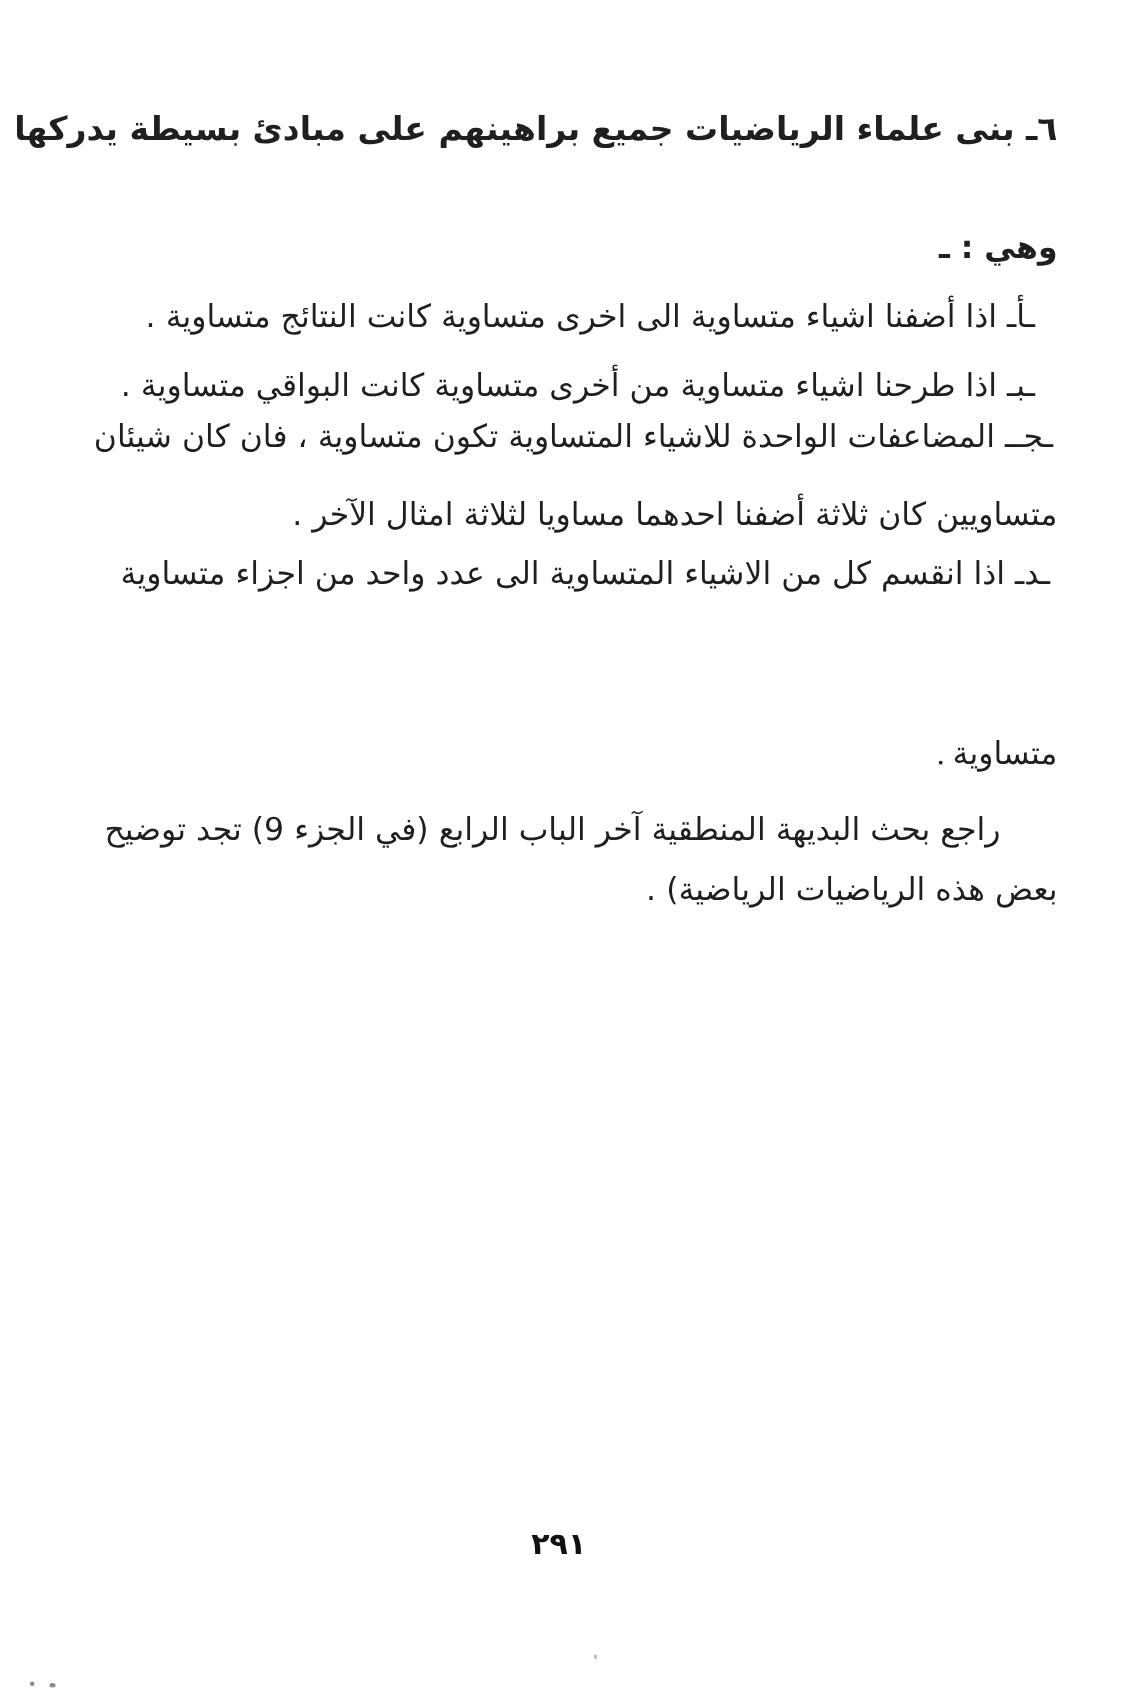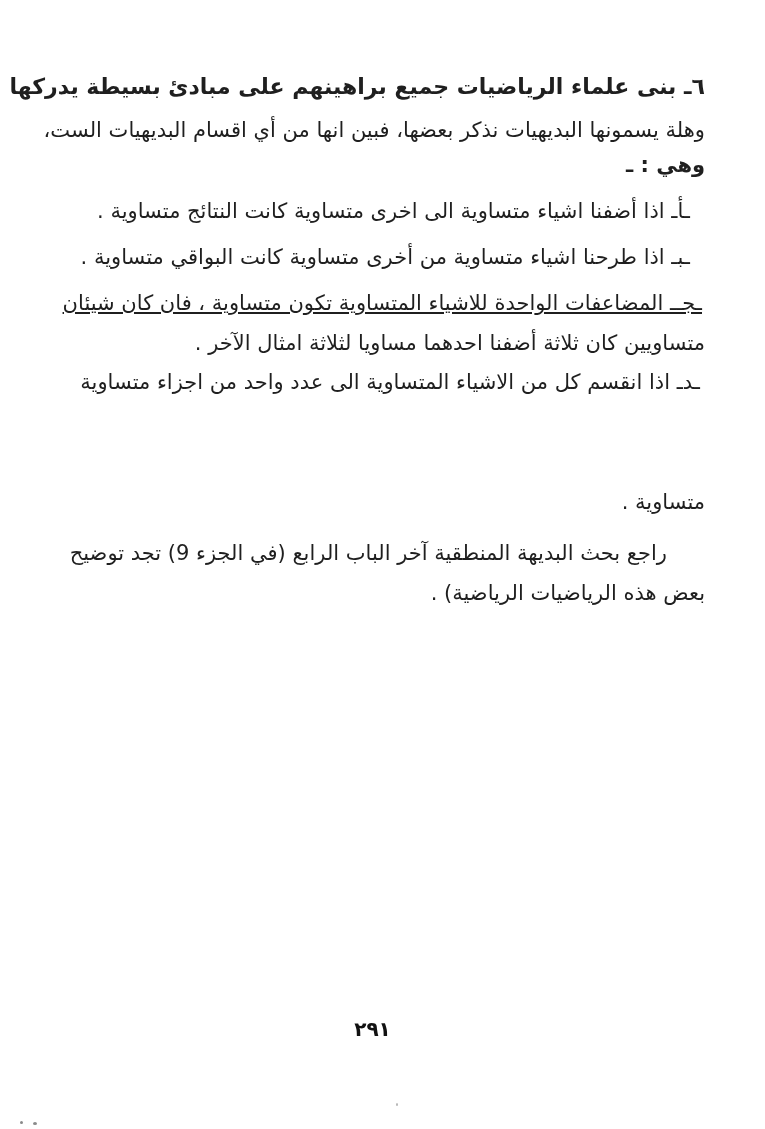--- a/index.html
+++ b/index.html
@@ -55,28 +55,27 @@
   .speck.s1 { left: 20px;  top: 1121px; width: 3px; height: 3px; }
   .speck.s2 { left: 33px;  top: 1122px; width: 4px; height: 3px; }
   .speck.s3 { left: 396px; top: 1103px; width: 2px; height: 3px; background:#b5b5b5; }
 </style>
 </head>
 <body>
 
 <div class="page">
   <div class="textblock" id="textblock">
       <div class="text-line bold" style="top: 72px; right: 60px;">٦ـ بنى علماء الرياضيات جميع براهينهم على مبادئ بسيطة يدركها العقل لأول</div>
-      <div class="text-line" style="top: 115px; right: 60px;">وهلة يسمونها البديهيات نذكر بعضها، فبين انها من أي اقسام البديهيات الست،</div>
       <div class="text-line" style="top: 150px; right: 60px; font-weight: bold;">وهي : ـ</div>
       <div class="text-line" style="top: 196px; right: 75px;">ـأـ اذا أضفنا اشياء متساوية الى اخرى متساوية كانت النتائج متساوية .</div>
       <div class="text-line" style="top: 242px; right: 75px;">ـبـ اذا طرحنا اشياء متساوية من أخرى متساوية كانت البواقي متساوية .</div>
-      <div class="text-line" style="top: 288px; right: 63px; text-decoration: underline;">ـجــ المضاعفات الواحدة للاشياء المتساوية تكون متساوية ، فان كان شيئان</div>
+      <div class="text-line" style="top: 276px; right: 63px;">ـجــ المضاعفات الواحدة للاشياء المتساوية تكون متساوية ، فان كان شيئان</div>
       <div class="text-line" style="top: 328px; right: 60px;">متساويين كان ثلاثة أضفنا احدهما مساويا لثلاثة امثال الآخر .</div>
       <div class="text-line" style="top: 367px; right: 65px;">ـدـ اذا انقسم كل من الاشياء المتساوية الى عدد واحد من اجزاء متساوية</div>
-      <div class="text-line" style="top: 487px; right: 60px;">متساوية .</div>
+      <div class="text-line" style="top: 487px; right: 60px; font-family: Liberation Serif, serif;">متساوية .</div>
       <div class="text-line" style="top: 538px; right: 98px;">راجع بحث البديهة المنطقية آخر الباب الرابع (في الجزء 9) تجد توضيح</div>
       <div class="text-line" style="top: 578px; right: 60px;">بعض هذه الرياضيات الرياضية) .</div>
     </div>
   <div class="page-number">٢٩١</div>
   <div class="speck s1"></div>
   <div class="speck s2"></div>
   <div class="speck s3"></div>
 </div>
 
 </body></html>

